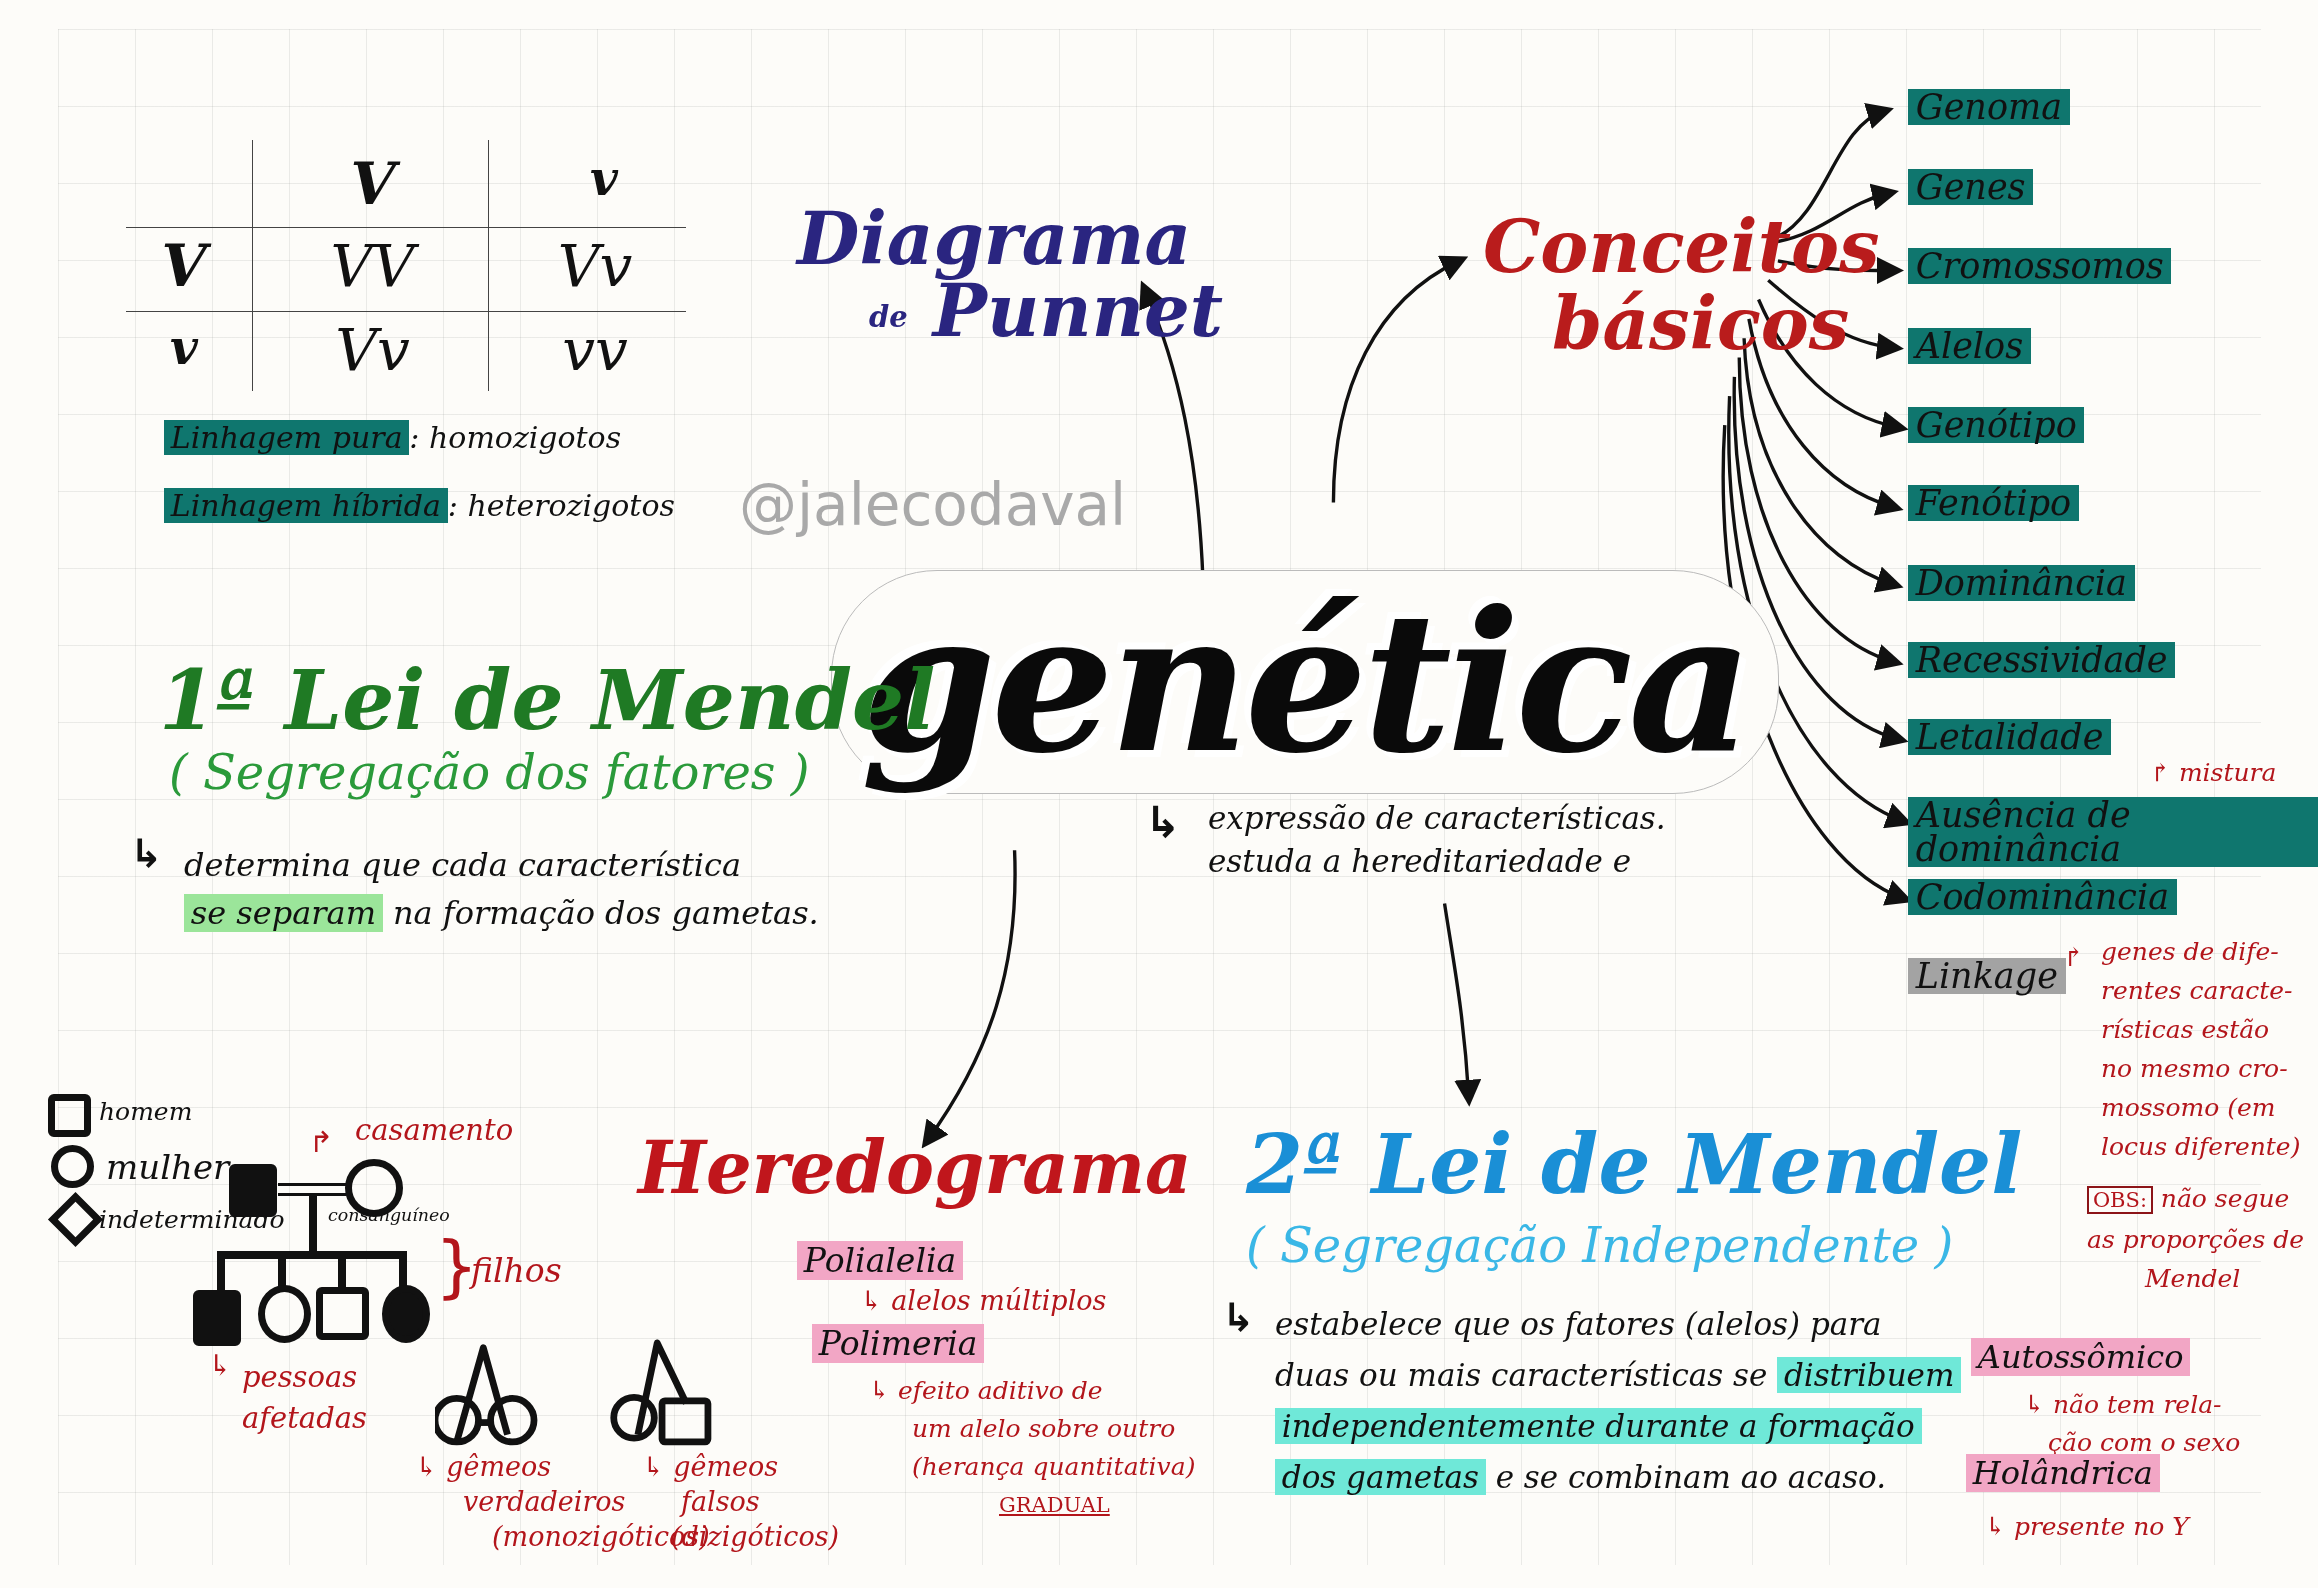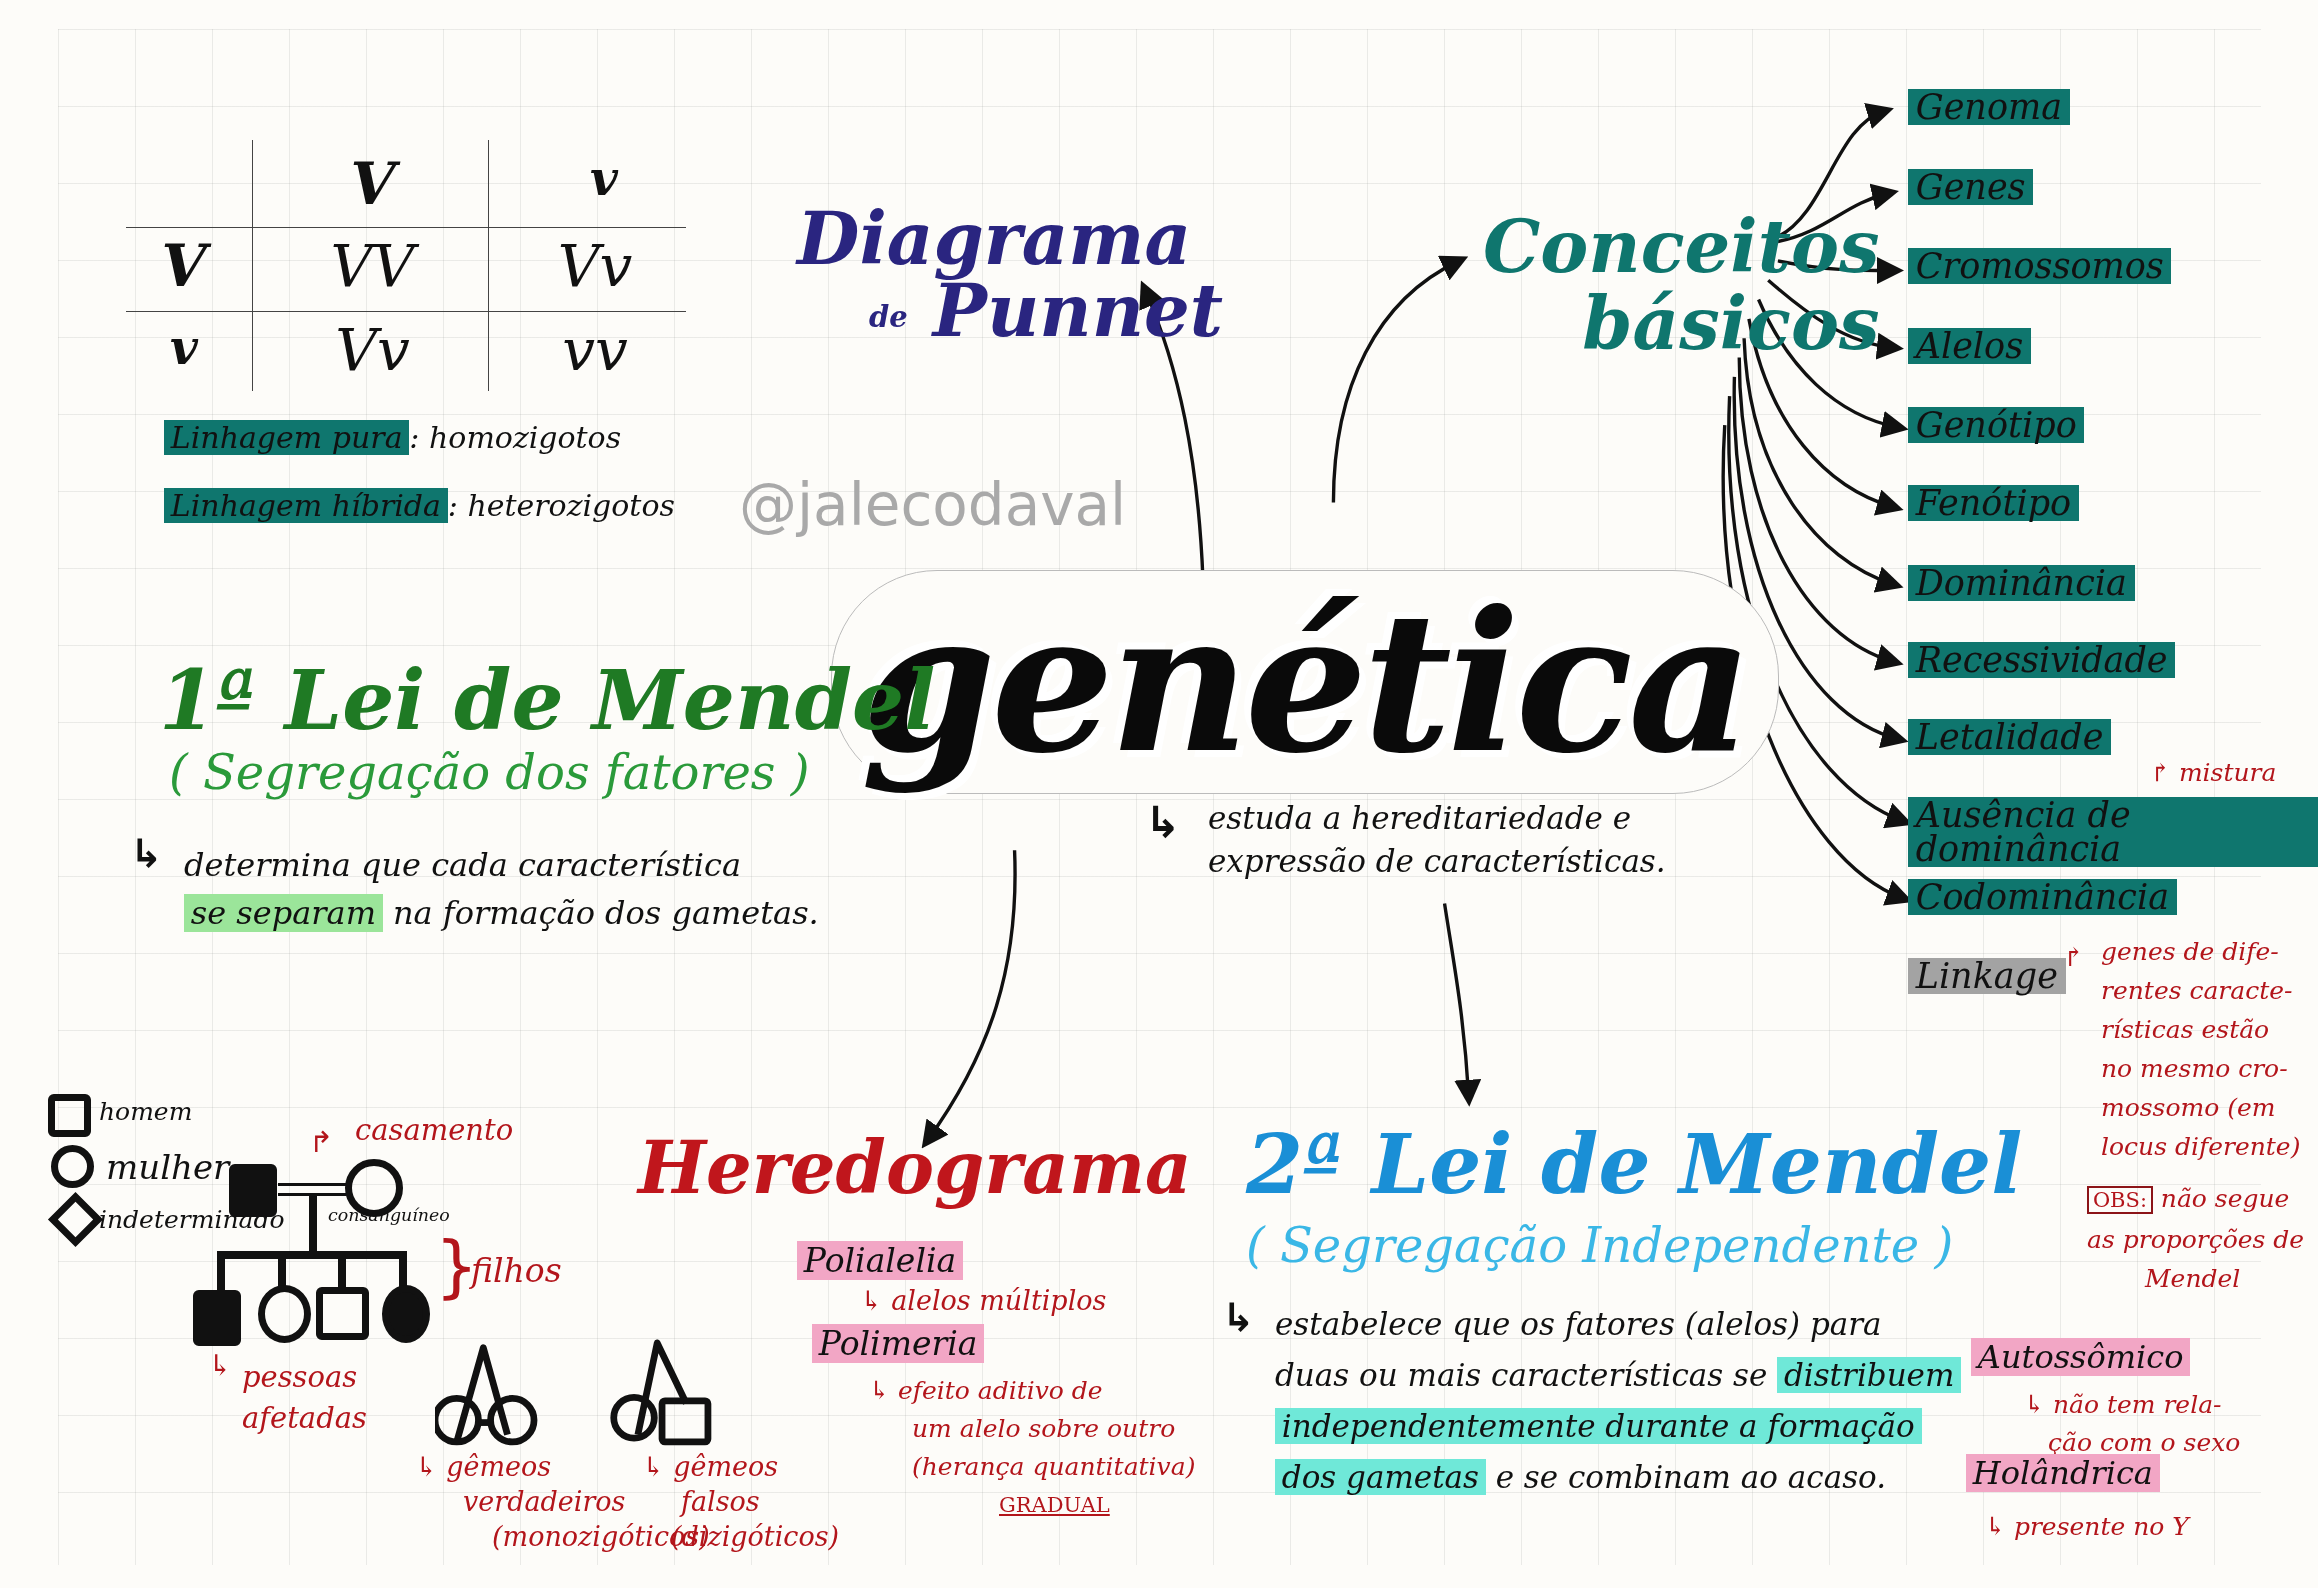--- a/index.html
+++ b/index.html
@@ -95,33 +95,33 @@
 <div class="abs hand" style="left:797px;top:203px;font-size:72px;color:#2a2580;font-weight:bold;line-height:72px;">
   <div>Diagrama</div>
   <div style="padding-left:72px;"><span style="font-size:29px;vertical-align:middle;">de</span> <span>Punnet</span></div>
 </div>
 
 <div class="abs" style="left:739px;top:471px;font-size:58px;color:#a9a9a9;font-family:'DejaVu Sans',sans-serif;">@jalecodaval</div>
 
 <div class="abs hand" style="left:831px;top:570px;font-size:193px;font-weight:bold;color:#0a0a0a;letter-spacing:-4.8px;text-shadow:0 0 0 #fff, 6.8px 6.8px 0 #fff, -6.8px -6.8px 0 #fff;line-height:203px;padding:9.7px 29px;border:1.9px solid #bbb;border-radius:106px;background:#fdfcf9;">genética</div>
 <div class="abs" style="left:1145px;top:797px;font-size:43px;font-weight:bold;">↳</div>
 <div class="abs hand" style="left:1208px;top:797px;font-size:31px;line-height:43px;">
+  <div>expressão de características.</div>
   <div>estuda a hereditariedade e</div>
-  <div>expressão de características.</div>
 </div>
 
 <div class="abs hand" style="left:159px;top:652px;font-size:82px;font-weight:bold;color:#1f7a24;">1ª Lei de Mendel</div>
 <div class="abs hand" style="left:169px;top:744px;font-size:48px;color:#2a9a3a;">( Segregação dos fatores )</div>
 <div class="abs" style="left:130px;top:831px;font-size:39px;font-weight:bold;">↳</div>
 <div class="abs hand" style="left:184px;top:841px;font-size:32px;line-height:48px;">
   <div>determina que cada característica</div>
   <div><span class="hl hl-green">se separam</span><span> na formação dos gametas.</span></div>
 </div>
 
-<div class="abs hand" style="left:1483px;top:208px;font-size:72px;color:#0f766e;font-weight:bold;line-height:77px;text-align:right;">
+<div class="abs hand" style="left:1483px;top:208px;font-size:72px;color:#b91c1c;font-weight:bold;line-height:77px;text-align:center;">
   <div>Conceitos</div>
   <div style="padding-left:39px;">básicos</div>
 </div>
 
 <div class="concept" style="top:87px;"><span class="hl hl-purple">Genoma</span></div>
 <div class="concept" style="top:167px;"><span class="hl hl-purple">Genes</span></div>
 <div class="concept" style="top:246px;"><span class="hl hl-purple">Cromossomos</span></div>
 <div class="concept" style="top:326px;"><span class="hl hl-purple">Alelos</span></div>
 <div class="concept" style="top:405px;"><span class="hl hl-purple">Genótipo</span></div>
 <div class="concept" style="top:483px;"><span class="hl hl-purple">Fenótipo</span></div>

